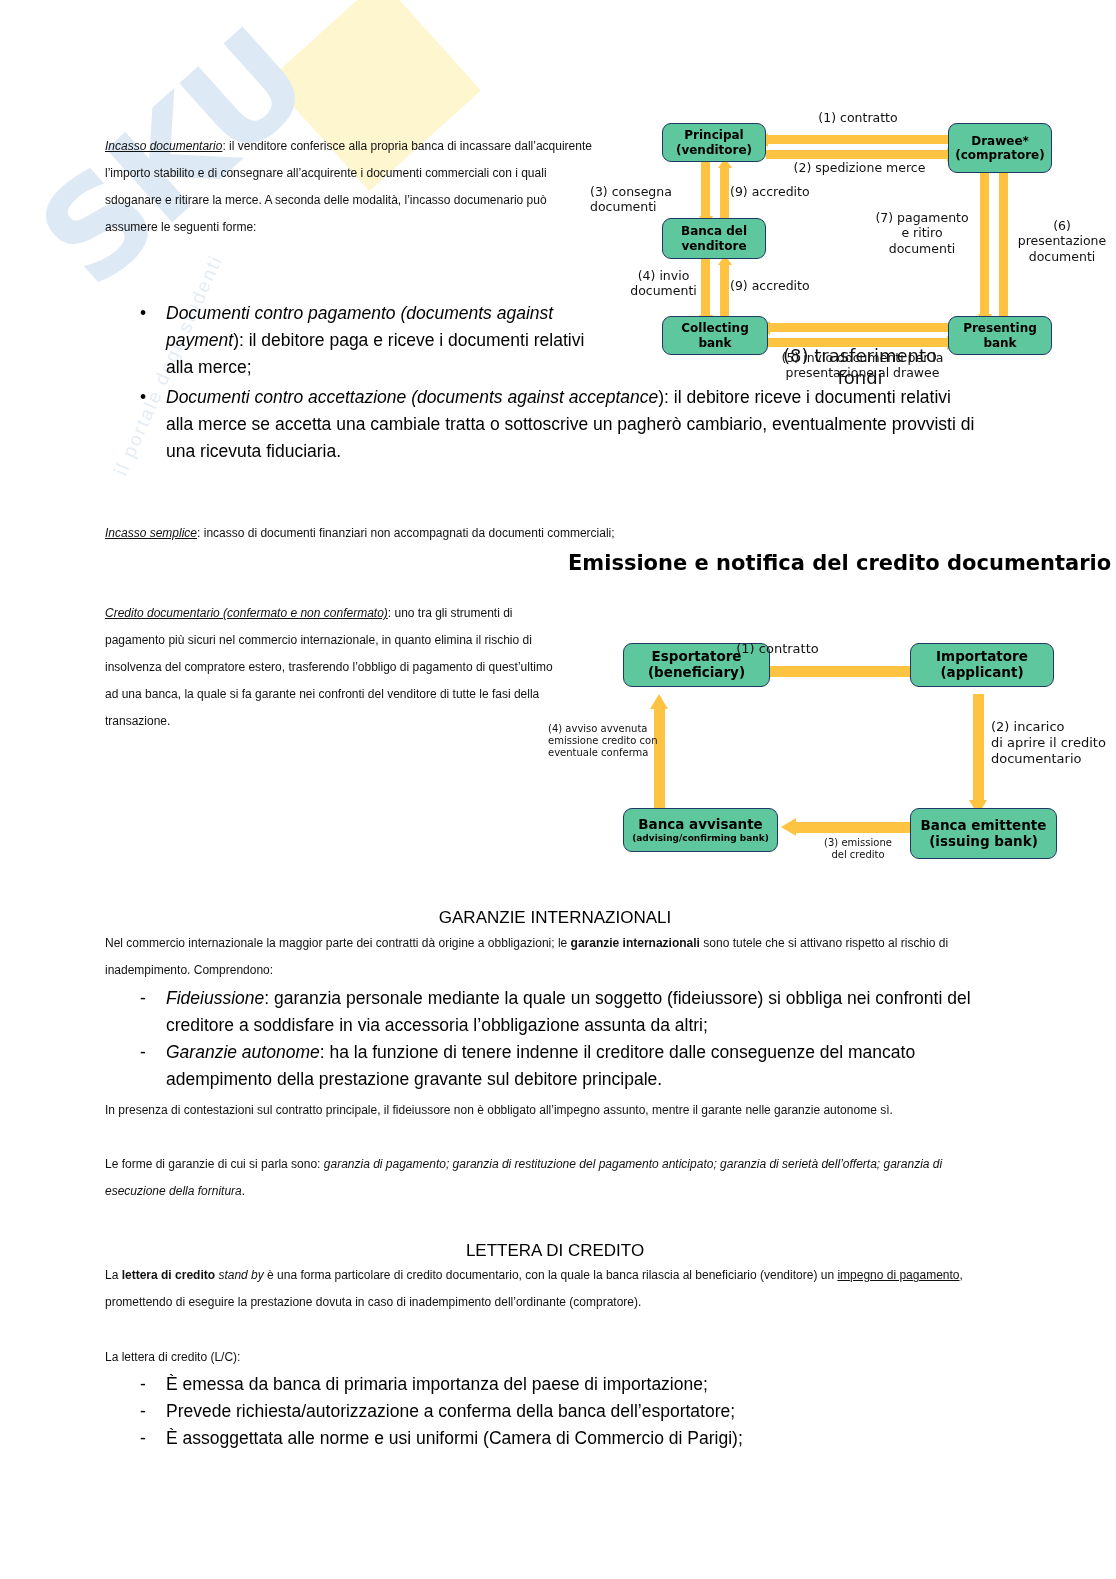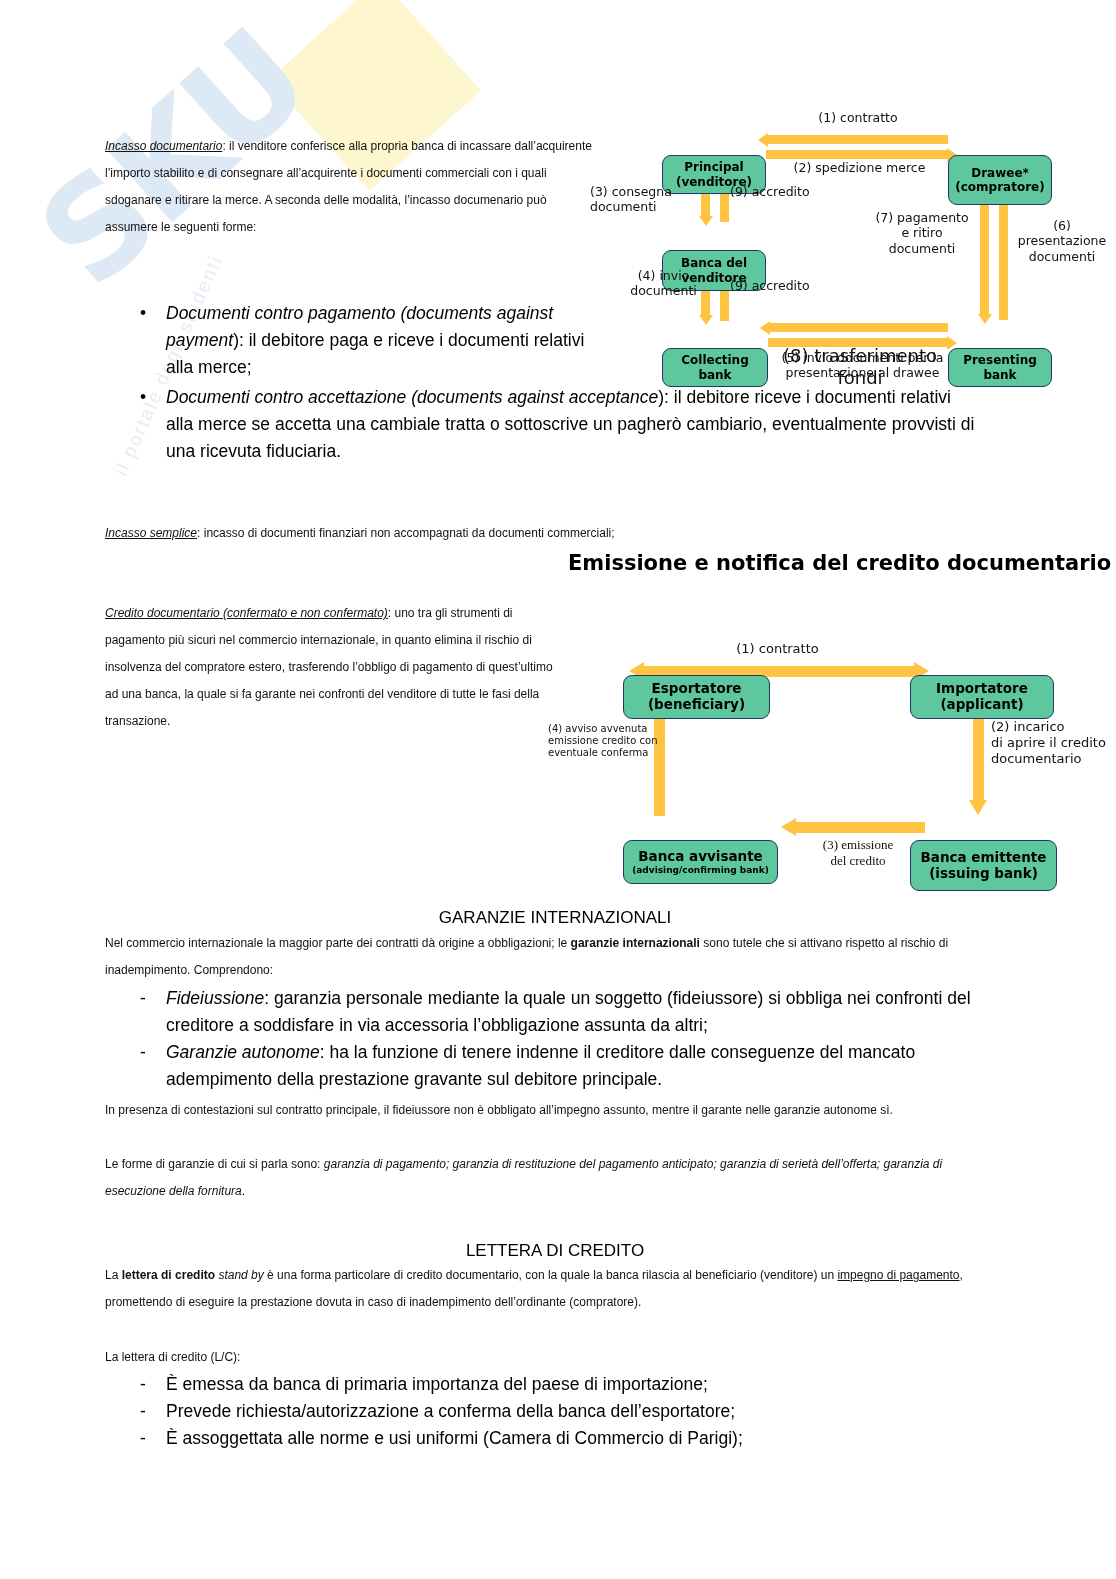--- a/index.html
+++ b/index.html
@@ -107,21 +107,20 @@
     box-sizing: border-box;
     display: flex;
     flex-direction: column;
     align-items: center;
     justify-content: center;
     text-align: center;
     font-family: "DejaVu Sans", sans-serif;
     font-weight: bold;
     color: #000;
     line-height: 1.18;
-    margin-top: 32px;
   }
   .node .sm { font-size: 9px; font-weight: bold; }
   .arrow { position: absolute; }
   .alabel {
     position: absolute;
     font-family: "DejaVu Sans", sans-serif;
     color: #111;
     text-align: center;
     line-height: 1.22;
     white-space: pre-line;
@@ -277,21 +276,21 @@
 
     <div class="node" style="left:355px; top:183px; width:147px; height:51px; font-size:13.5px;">
       <span>Banca emittente</span>
       <span>(issuing bank)</span>
     </div>
 
     <div class="alabel" style="left:160px; top:16px; width:125px; font-size:13px;">(1) contratto</div>
     <div class="alabel" style="left:436px; top:94px; width:130px; font-size:13px; text-align:left;">(2) incarico
 di aprire il credito
 documentario</div>
-    <div class="alabel" style="left:233px; top:212px; width:140px; font-size:13px;font-family:Liberation Serif, serif;">(3) emissione
+    <div class="alabel" style="left:233px; top:212px; width:140px; font-size:10px;">(3) emissione
 del credito</div>
     <div class="alabel" style="left:-7px; top:98px; width:160px; font-size:10px; text-align:left;">(4) avviso avvenuta
 emissione credito con
 eventuale conferma</div>
   </div>
 
   <div class="center-head" style="left:105px; top:904px; width:900px; font-size:17px;">GARANZIE INTERNAZIONALI</div>
 
   <div class="para" style="left:105px; top:930px; width:900px;">
     <span>Nel commercio internazionale la maggior parte dei contratti dà origine a obbligazioni; le </span><span class="b">garanzie internazionali</span><span> sono tutele che si attivano rispetto al rischio di inadempimento. Comprendono:</span>

